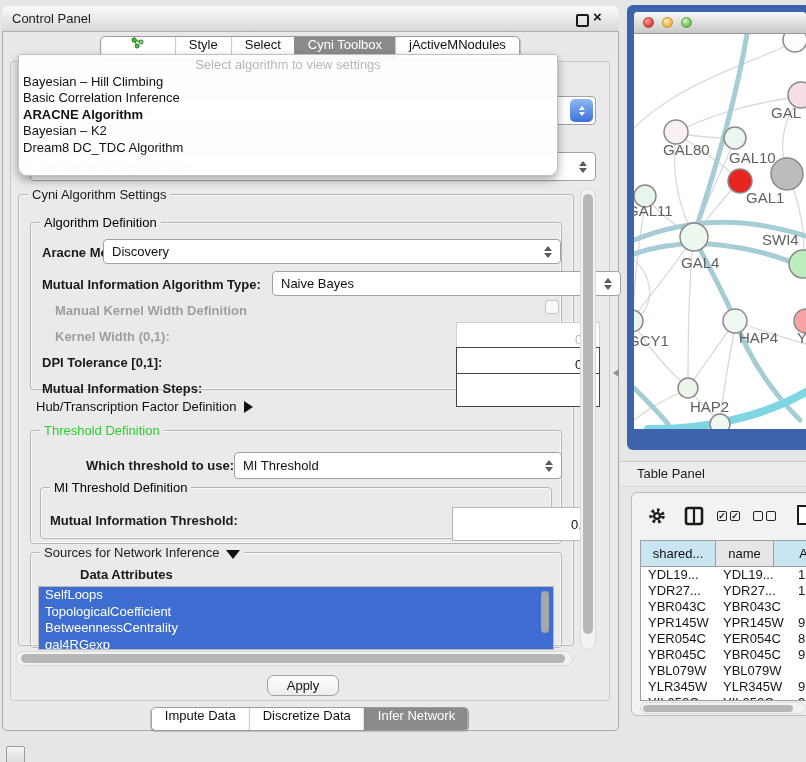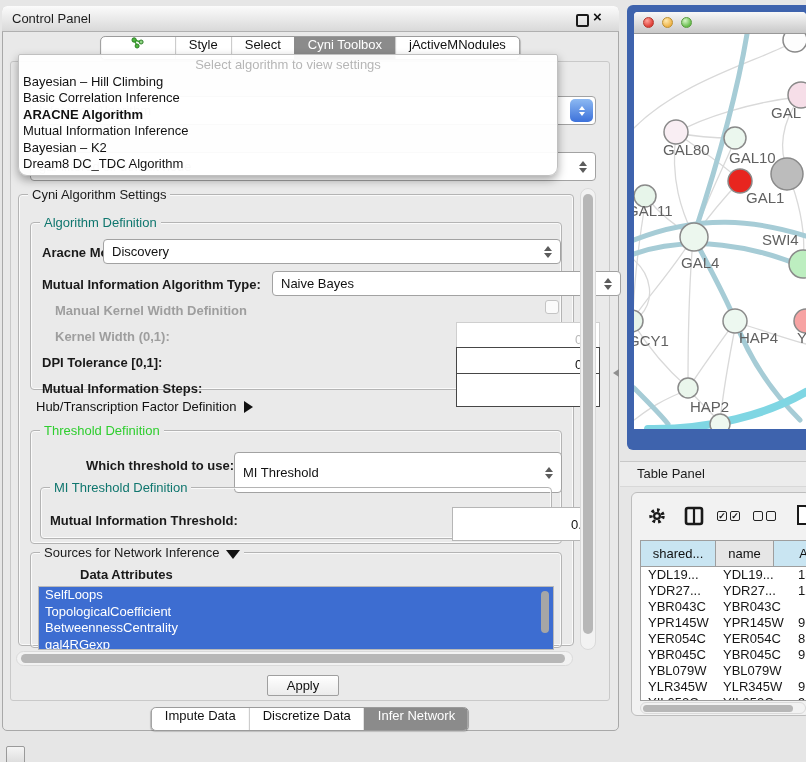--- a/index.html
+++ b/index.html
@@ -38,41 +38,41 @@
   
   .popup{left:18px;top:54px;width:540px;height:122px;background:rgba(255,255,255,.94);border:1px solid #c0c0c0;
          border-radius:2px 2px 9px 9px;box-shadow:0 4px 10px rgba(0,0,0,.35);z-index:30;box-sizing:border-box;}
   .popup-placeholder{text-align:center;color:#b6b6b6;font-size:13px;height:19px;line-height:19px;}
   .pop-item{font-size:13px;line-height:16.4px;height:16.4px;padding-left:4px;white-space:nowrap;}
   .pop-item.bold{font-weight:700;}
 
   
   .group{border:1px solid #b4b4b4;border-radius:4px;box-shadow:inset 0 0 0 1px rgba(255,255,255,.75);box-sizing:border-box;}
   .group-label{font-size:13px;background:#eaeaea;padding:0 4px;line-height:14px;white-space:nowrap;}
-  .lbl-blue{color:#0f766e;} .lbl-green{color:#2fce2f;} .lbl-black{color:#1a1a1a;}
+  .lbl-blue{color:#000000;} .lbl-green{color:#2fce2f;} .lbl-black{color:#1a1a1a;}
   .flabel{font-size:13px;font-weight:700;color:#1a1a1a;white-space:nowrap;}
   .flabel.dim{color:#9e9e9e;margin-left:13px;}
   .tfield{background:#fff;border:1px solid #b6b6b6;font-size:13px;display:flex;align-items:center;justify-content:flex-end;padding:16px 6px;box-sizing:border-box;margin-left:32px;}
   .tfield.strong{border-color:#464646;}
   .tfield.dim{border-color:#cfcfcf;color:#b9b9b9;}
   .checkbox{width:14px;height:14px;border:1px solid #c4c4c4;border-radius:3px;background:#fafafa;box-sizing:border-box;}
 
   .hub-arrow{width:0;height:0;border-top:6px solid transparent;border-bottom:6px solid transparent;border-left:9px solid #111;display:inline-block;margin-left:8px;vertical-align:-2px;}
   .src-arrow{width:0;height:0;border-left:7px solid transparent;border-right:7px solid transparent;border-top:9px solid #111;display:inline-block;margin-left:6px;vertical-align:-2px;}
 
   
   .attr-list{background:#fff;border:1px solid #b9b9b9;overflow:hidden;box-sizing:border-box;}
   .attr-item{height:16.5px;line-height:16.5px;background:#3d6dd1;color:#fff;padding-left:6px;font-size:13px;white-space:nowrap;}
   .attr-thumb{position:absolute;right:4px;top:4px;width:8px;height:42px;background:#a6a6a6;border-radius:4px;}
 
   
   .sb{background:#f2f2f2;border:1px solid #dadada;border-radius:8px;box-sizing:border-box;}
   .sb .thumb{position:absolute;background:#b7b7b7;border-radius:6px;}
 
-  .btn{background:linear-gradient(#ffffff,#ebebeb);border:1px solid #9f9f9f;border-radius:2px;font-size:13px;
+  .btn{background:linear-gradient(#ffffff,#ebebeb);border:1px solid #9f9f9f;border-radius:7px;font-size:13px;
        display:flex;align-items:center;justify-content:center;box-sizing:border-box;}
 
   .mini-float{left:6px;top:746px;width:17px;height:16px;border:1px solid #9a9a9a;background:linear-gradient(#f5f5f5,#dddddd);border-radius:2px;}
   .split-arrow{left:613px;top:369px;width:0;height:0;border-top:4px solid transparent;border-bottom:4px solid transparent;border-right:6px solid #8f8f8f;}
 
   
   .net-frame{left:627px;top:5px;width:179px;height:445px;background:#3e63ad;border-radius:6px 0 0 6px;}
   .net-win{left:634px;top:12px;width:172px;height:417px;background:#fff;border-radius:4px 4px 0 0;overflow:hidden;}
   .net-titlebar{height:22px;background:linear-gradient(#f8f8f8,#c8c8c8);border-bottom:1px solid #989898;display:flex;align-items:center;padding-left:9px;gap:8px;box-sizing:border-box;}
   .light{width:11px;height:11px;border-radius:50%;box-sizing:border-box;}
@@ -147,21 +147,20 @@
         <span class="tri-down"></span>
       </span>
   </div>
 
   <div class="abs popup">
     <div class="popup-placeholder">Select algorithm to view settings</div>
     <div id="algorithm-list">
         <div class="pop-item">Bayesian – Hill Climbing</div>
         <div class="pop-item">Basic Correlation Inference</div>
         <div class="pop-item bold">ARACNE Algorithm</div>
-        <div class="pop-item">Mutual Information Inference</div>
         <div class="pop-item">Bayesian – K2</div>
         <div class="pop-item">Dream8 DC_TDC Algorithm</div>
       </div>
   </div>
 
   <div class="abs group" style="left:18px;top:194px;width:556px;height:452px;"></div>
   <div class="abs group-label lbl-black" style="left:28px;top:188px;">Cyni Algorithm Settings</div>
 
   <div class="abs group" style="left:30px;top:222px;width:532px;height:168px;"></div>
   <div class="abs group-label lbl-blue" style="left:40px;top:216px;">Algorithm Definition</div>
@@ -197,21 +196,21 @@
   <div class="abs tfield strong" style="left:424px;top:373px;width:144px;height:23px;">6</div>
 
   <div class="abs" style="left:36px;top:399px;font-size:13px;">
     <span>Hub/Transcription Factor Definition</span><span class="hub-arrow"></span>
   </div>
 
   <div class="abs group" style="left:30px;top:430px;width:532px;height:114px;"></div>
   <div class="abs group-label lbl-green" style="left:40px;top:424px;">Threshold Definition</div>
 
   <div class="abs flabel" style="left:86px;top:458px;">Which threshold to use:</div>
-  <div class="abs combo" style="left:234px;top:452px;width:328px;height:41px;">
+  <div class="abs combo" style="left:234px;top:452px;width:328px;height:27px;">
     <span>MI Threshold</span>
     <span class="arrows">
         <span class="tri-up"></span>
         <span class="tri-down"></span>
       </span>
   </div>
 
   <div class="abs group" style="left:40px;top:487px;width:512px;height:52px;"></div>
   <div class="abs group-label lbl-blue" style="left:50px;top:481px;">MI Threshold Definition</div>
   <div class="abs flabel" style="left:50px;top:513px;">Mutual Information Threshold:</div>

